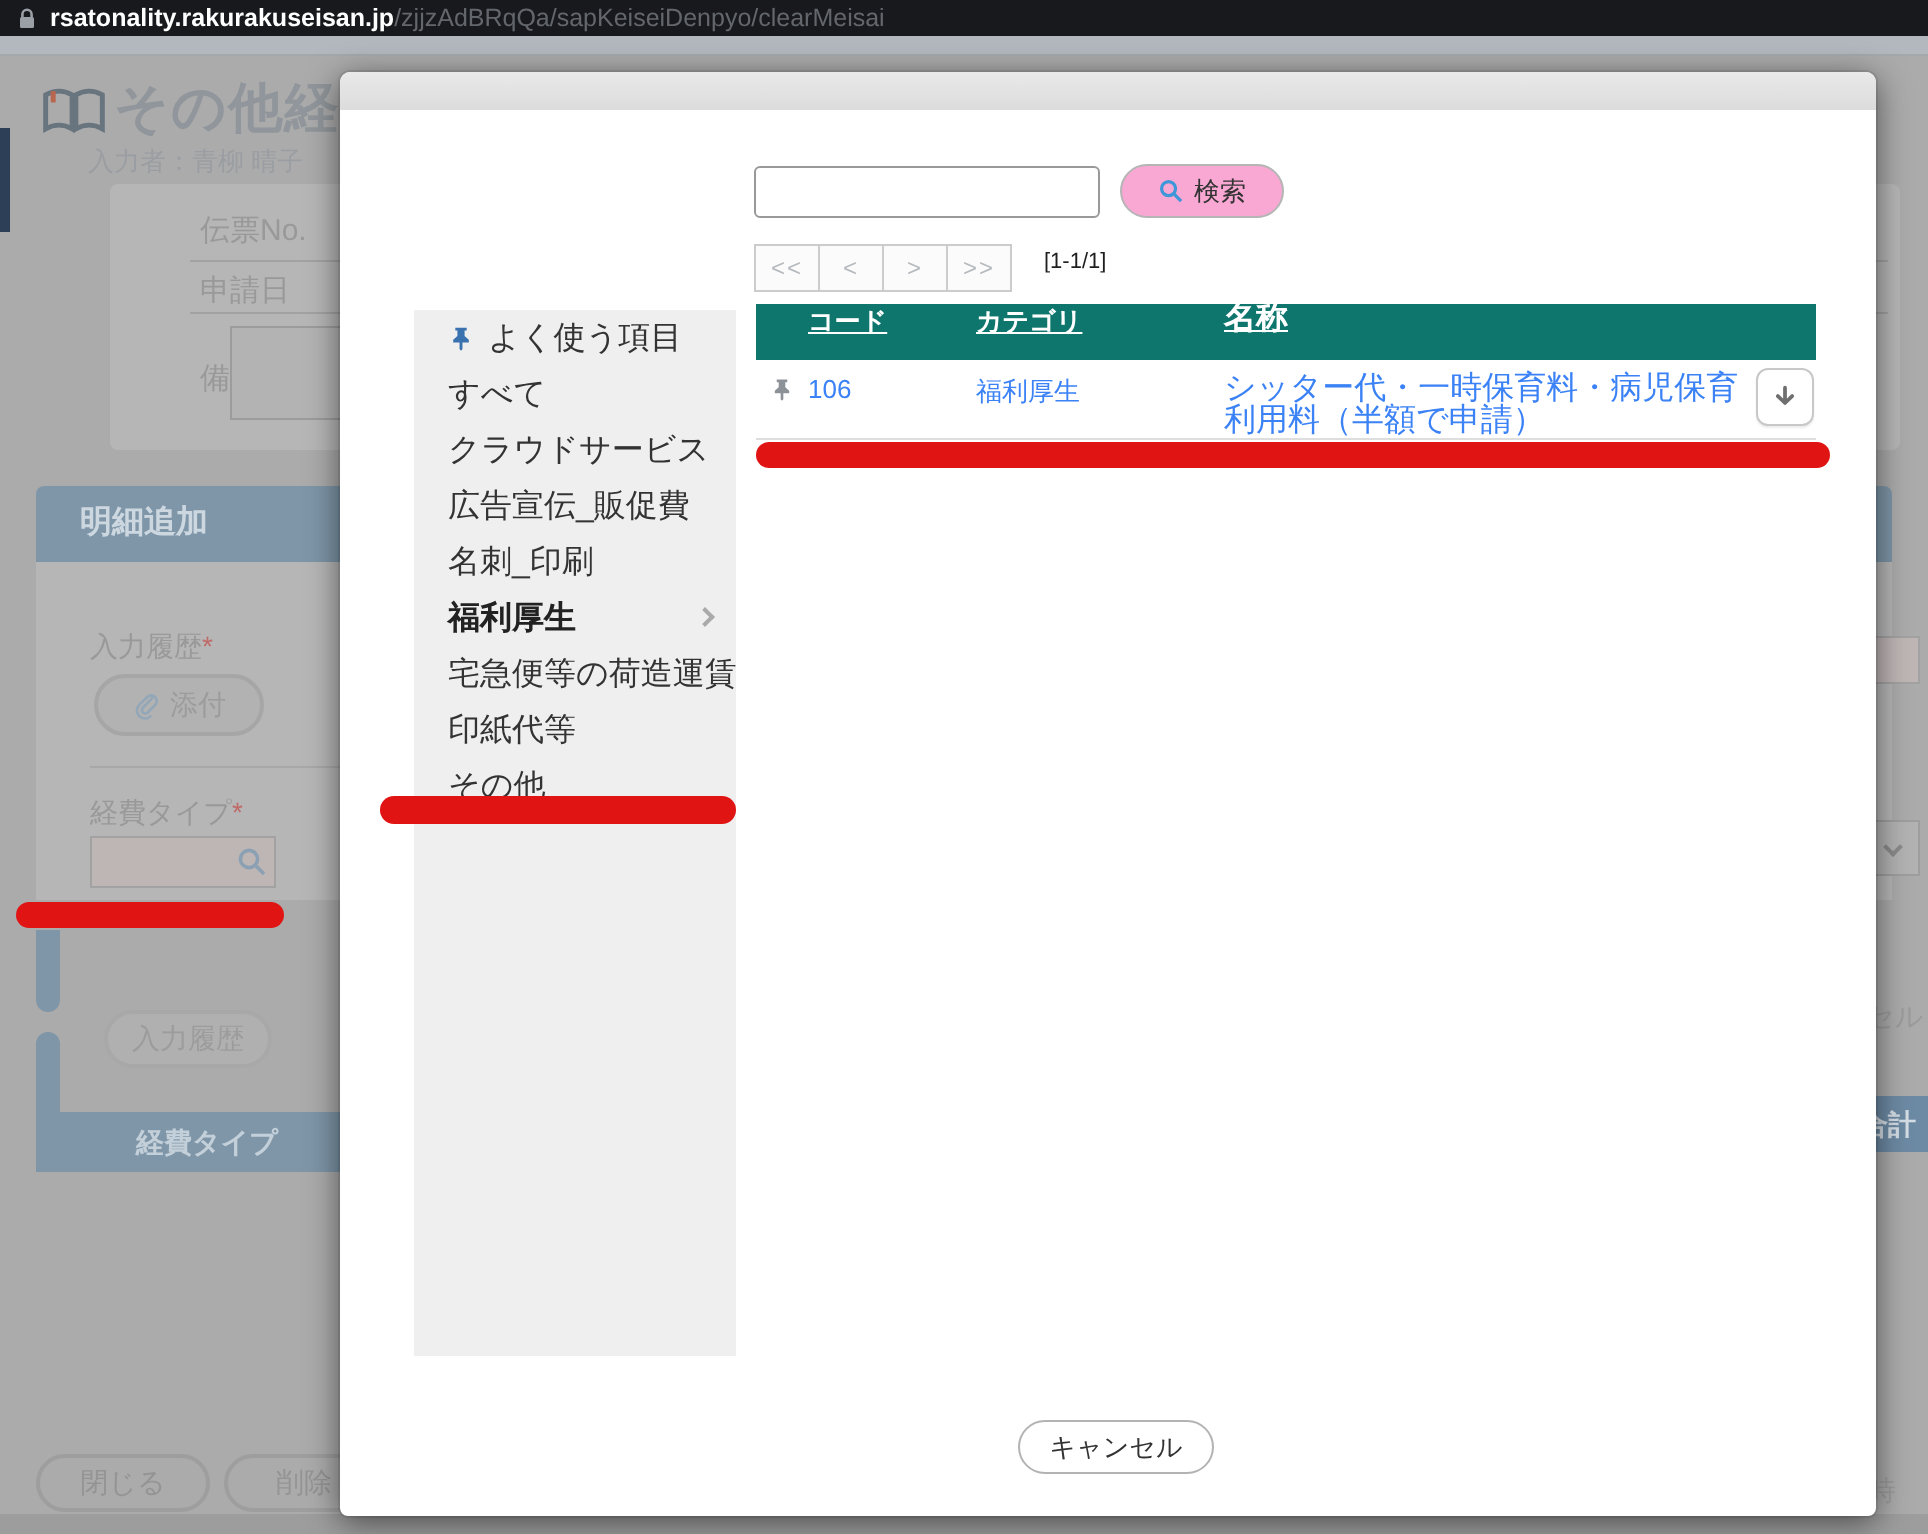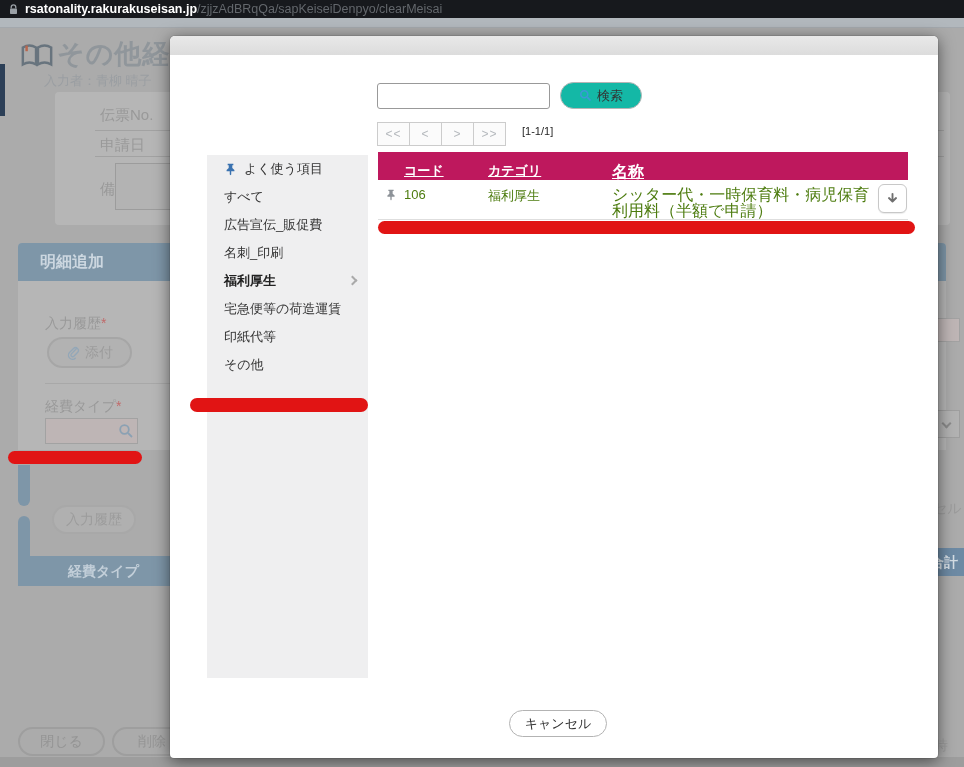--- a/index.html
+++ b/index.html
@@ -55,43 +55,43 @@
   .close-btn { left:18px; }
   .delete-btn { left:112px; width:80px; }
   .bottomstrip { position:absolute; left:0; top:757px; width:964px; height:10px; background:#9d9d9d; }
 
   
   .modal { position:absolute; left:170px; top:36px; width:768px; height:722px; background:#fff; z-index:10;
            border-radius:5px 5px 4px 4px; box-shadow:0 3px 16px rgba(0,0,0,.55), 0 0 0 1px rgba(0,0,0,.08); }
   .modal-top { position:absolute; left:0; top:0; width:100%; height:19px; background:linear-gradient(#e9e9e9,#dcdcdc); border-radius:5px 5px 0 0; }
 
   .search-input { position:absolute; left:207px; top:47px; width:173px; height:26px; border:1px solid #999; border-radius:3px; padding:0 6px; font-size:13px; }
-  .search-btn { position:absolute; left:390px; top:46px; width:82px; height:27px; background:#14b8a6; border:1px solid #b5b5b5; border-radius:14px;
+  .search-btn { position:absolute; left:390px; top:46px; width:82px; height:27px; background:#f9a8d4; border:1px solid #b5b5b5; border-radius:14px;
                 font-size:13px; color:#333; display:flex; align-items:center; justify-content:center; gap:5px; }
 
   .pager { position:absolute; left:207px; top:86px; display:flex; }
   .pg-btn { width:33px; height:24px; border:1px solid #ccc; background:#fbfbfb; color:#b5b9bd; font-size:12px;
             display:flex; align-items:center; justify-content:center; margin-right:-1px; letter-spacing:1px; }
   .pg-info { position:absolute; left:352px; top:89px; font-size:11px; color:#1f1f1f; }
 
   .cat-list { position:absolute; left:37px; top:119px; width:161px; height:523px; background:#efeff0; }
-  .cat-item { height:28px; display:flex; align-items:center; padding:0 26px 0 17px; font-size:13px; color:#333; position:relative; white-space:nowrap; }
+  .cat-item { height:28px; display:flex; align-items:center; padding:0 26px 0 17px; font-size:16px; color:#333; position:relative; white-space:nowrap; }
   .cat-item .pin { margin-right:7px; display:flex; }
   .cat-item.selected { font-weight:bold; color:#222; }
   .chev-right { position:absolute; right:12px; top:10px; width:7px; height:7px;
                 border-top:2px solid #aaa; border-right:2px solid #aaa; transform:rotate(45deg); }
 
   .tbl { position:absolute; left:208px; top:116px; width:530px; }
-  .thead { height:28px; background:#be185d; display:flex; align-items:flex-end; color:#fff; font-size:13px; font-weight:bold; }
+  .thead { height:28px; background:#0f766e; display:flex; align-items:flex-start; color:#fff; font-size:13px; font-weight:bold; }
   .th { text-decoration:underline; }
   .c-pin { width:26px; flex:none; display:flex; justify-content:center; }
   .c-code { width:84px; flex:none; }
   .c-cat { width:124px; flex:none; }
   .c-name { width:268px; flex:none; }
-  .trow { position:relative; display:flex; padding-top:7px; min-height:37px; border-bottom:1px solid #dedede; font-size:13px; color:#4d7c0f; background:#fff; }
+  .trow { position:relative; display:flex; padding-top:7px; min-height:37px; border-bottom:1px solid #dedede; font-size:13px; color:#3b82f6; background:#fff; }
   .trow .c-pin { align-items:flex-start; padding-top:2px; }
   .c-name { font-size:16px; line-height:16px; }
   .dl-btn { position:absolute; right:1px; top:4px; width:29px; height:29px; background:#fff; border:1px solid #c8c8c8; border-radius:6px;
             display:flex; align-items:center; justify-content:center; box-shadow:0 1px 1px rgba(0,0,0,.08); }
 
   .cancel-btn { position:absolute; left:339px; top:674px; width:98px; height:27px; background:#fff; border:1px solid #b3b3b3; border-radius:14px;
                 font-size:13px; color:#333; display:flex; align-items:center; justify-content:center; }
 
   
   .ann { position:absolute; background:#e11414; border-radius:7px; z-index:30; }
@@ -193,20 +193,23 @@
           <svg width="13" height="13" viewBox="0 0 16 16">
               <path fill="#3a72b0" d="M4.5 1h7v1.8h-1.3v3.4l2.6 2.3v1.7H8.9v3.9L8 15.2l-.9-1.1v-3.9H3.2V8.5l2.6-2.3V2.8H4.5Z"></path>
             </svg>
         </span>
         <span>よく使う項目</span>
       </div>
       <div class="cat-item">
           <span>すべて</span>
         </div>
       <div class="cat-item">
+          <span>クラウドサービス</span>
+        </div>
+      <div class="cat-item">
           <span>広告宣伝_販促費</span>
         </div>
       <div class="cat-item">
           <span>名刺_印刷</span>
         </div>
       <div class="cat-item selected">
         <span>福利厚生</span>
         <span class="chev-right"></span>
       </div>
       <div class="cat-item">

